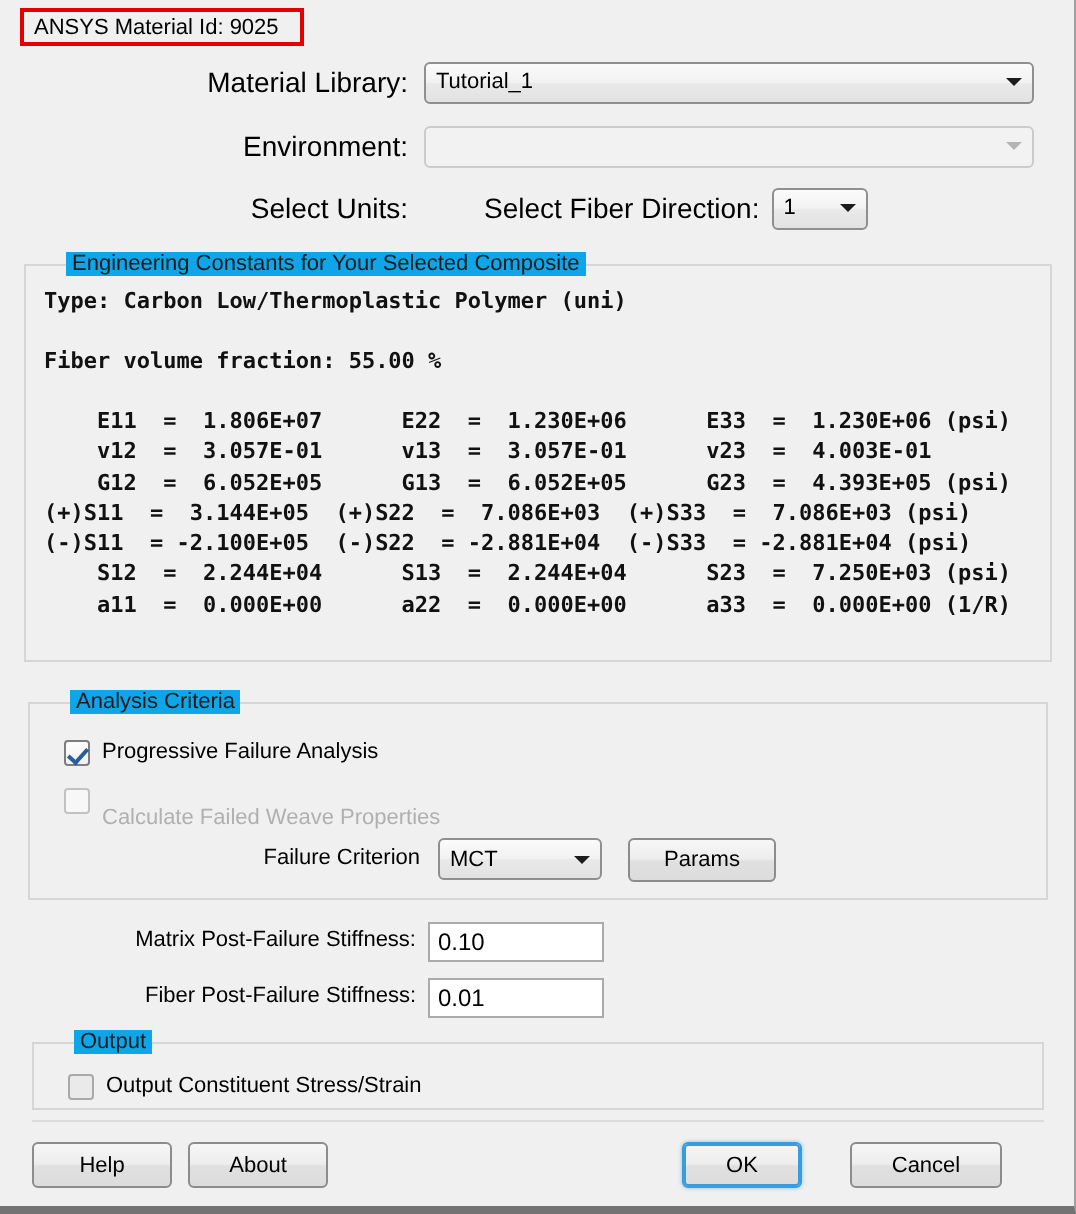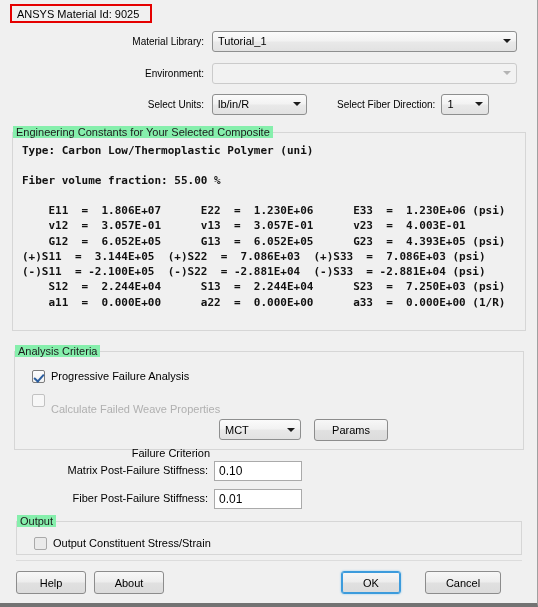--- a/index.html
+++ b/index.html
@@ -51,21 +51,21 @@
     width: 538px;
     height: 22px;
     display: flex;
     align-items: center;
   }
   .field-label {
     width: 212px;
     text-align: right;
     padding-right: 8px;
     box-sizing: border-box;
-    font-size: 10px;
+    font-size: 14px;
     color: #000;
     white-space: nowrap;
   }
   .field-label.inline {
     width: auto;
     text-align: left;
     padding-right: 6px;
   }
 
   
@@ -117,22 +117,22 @@
   
   .groupbox {
     position: absolute;
     border: 1px solid #d6d6d6;
     box-sizing: border-box;
     background: transparent;
   }
   .groupbox > .gb-title {
     position: absolute;
     top: -7px;
-    left: 0;
-    background: #86efac;
+    left: 20px;
+    background: #0ea5e9;
     padding: 0 3px;
     font-size: 11px;
     color: #1b1b1b;
     white-space: nowrap;
   }
 
   #gb-engineering {
     left: 12px; top: 132px;
     width: 514px; height: 199px;
   }
@@ -245,21 +245,21 @@
 
   .right-label {
     position: absolute;
     text-align: right;
     font-size: 11px;
     color: #000;
     white-space: nowrap;
   }
   #lbl-matrix-stiffness { left: 60px; top: 464px; width: 148px; }
   #lbl-fiber-stiffness  { left: 60px; top: 492px; width: 148px; }
-  #lbl-failure-criterion { left: 110px; top: 423px; width: 100px; margin-top: 24px; }
+  #lbl-failure-criterion { left: 110px; top: 423px; width: 100px; }
 
   .bottom-sep {
     position: absolute;
     left: 16px; top: 560px;
     width: 506px; height: 1px;
     background: #dcdcdc;
   }
 </style>
 </head>
 <body>
@@ -285,26 +285,20 @@
     <div class="combo disabled" id="combo-environment">
       <span class="combo-text"></span>
       <span class="arrow">
           <i></i>
         </span>
     </div>
   </div>
 
   <div class="form-row" style="top:93px;">
     <span class="field-label">Select Units:</span>
-    <div class="combo" id="combo-units">
-      <span class="combo-text">lb/in/R</span>
-      <span class="arrow">
-          <i></i>
-        </span>
-    </div>
     <span class="field-label inline" style="margin-left:30px;">Select Fiber Direction:</span>
     <div class="combo" id="combo-fiber-direction">
       <span class="combo-text">1</span>
       <span class="arrow">
           <i></i>
         </span>
     </div>
   </div>
 
   <div class="groupbox" id="gb-engineering">

